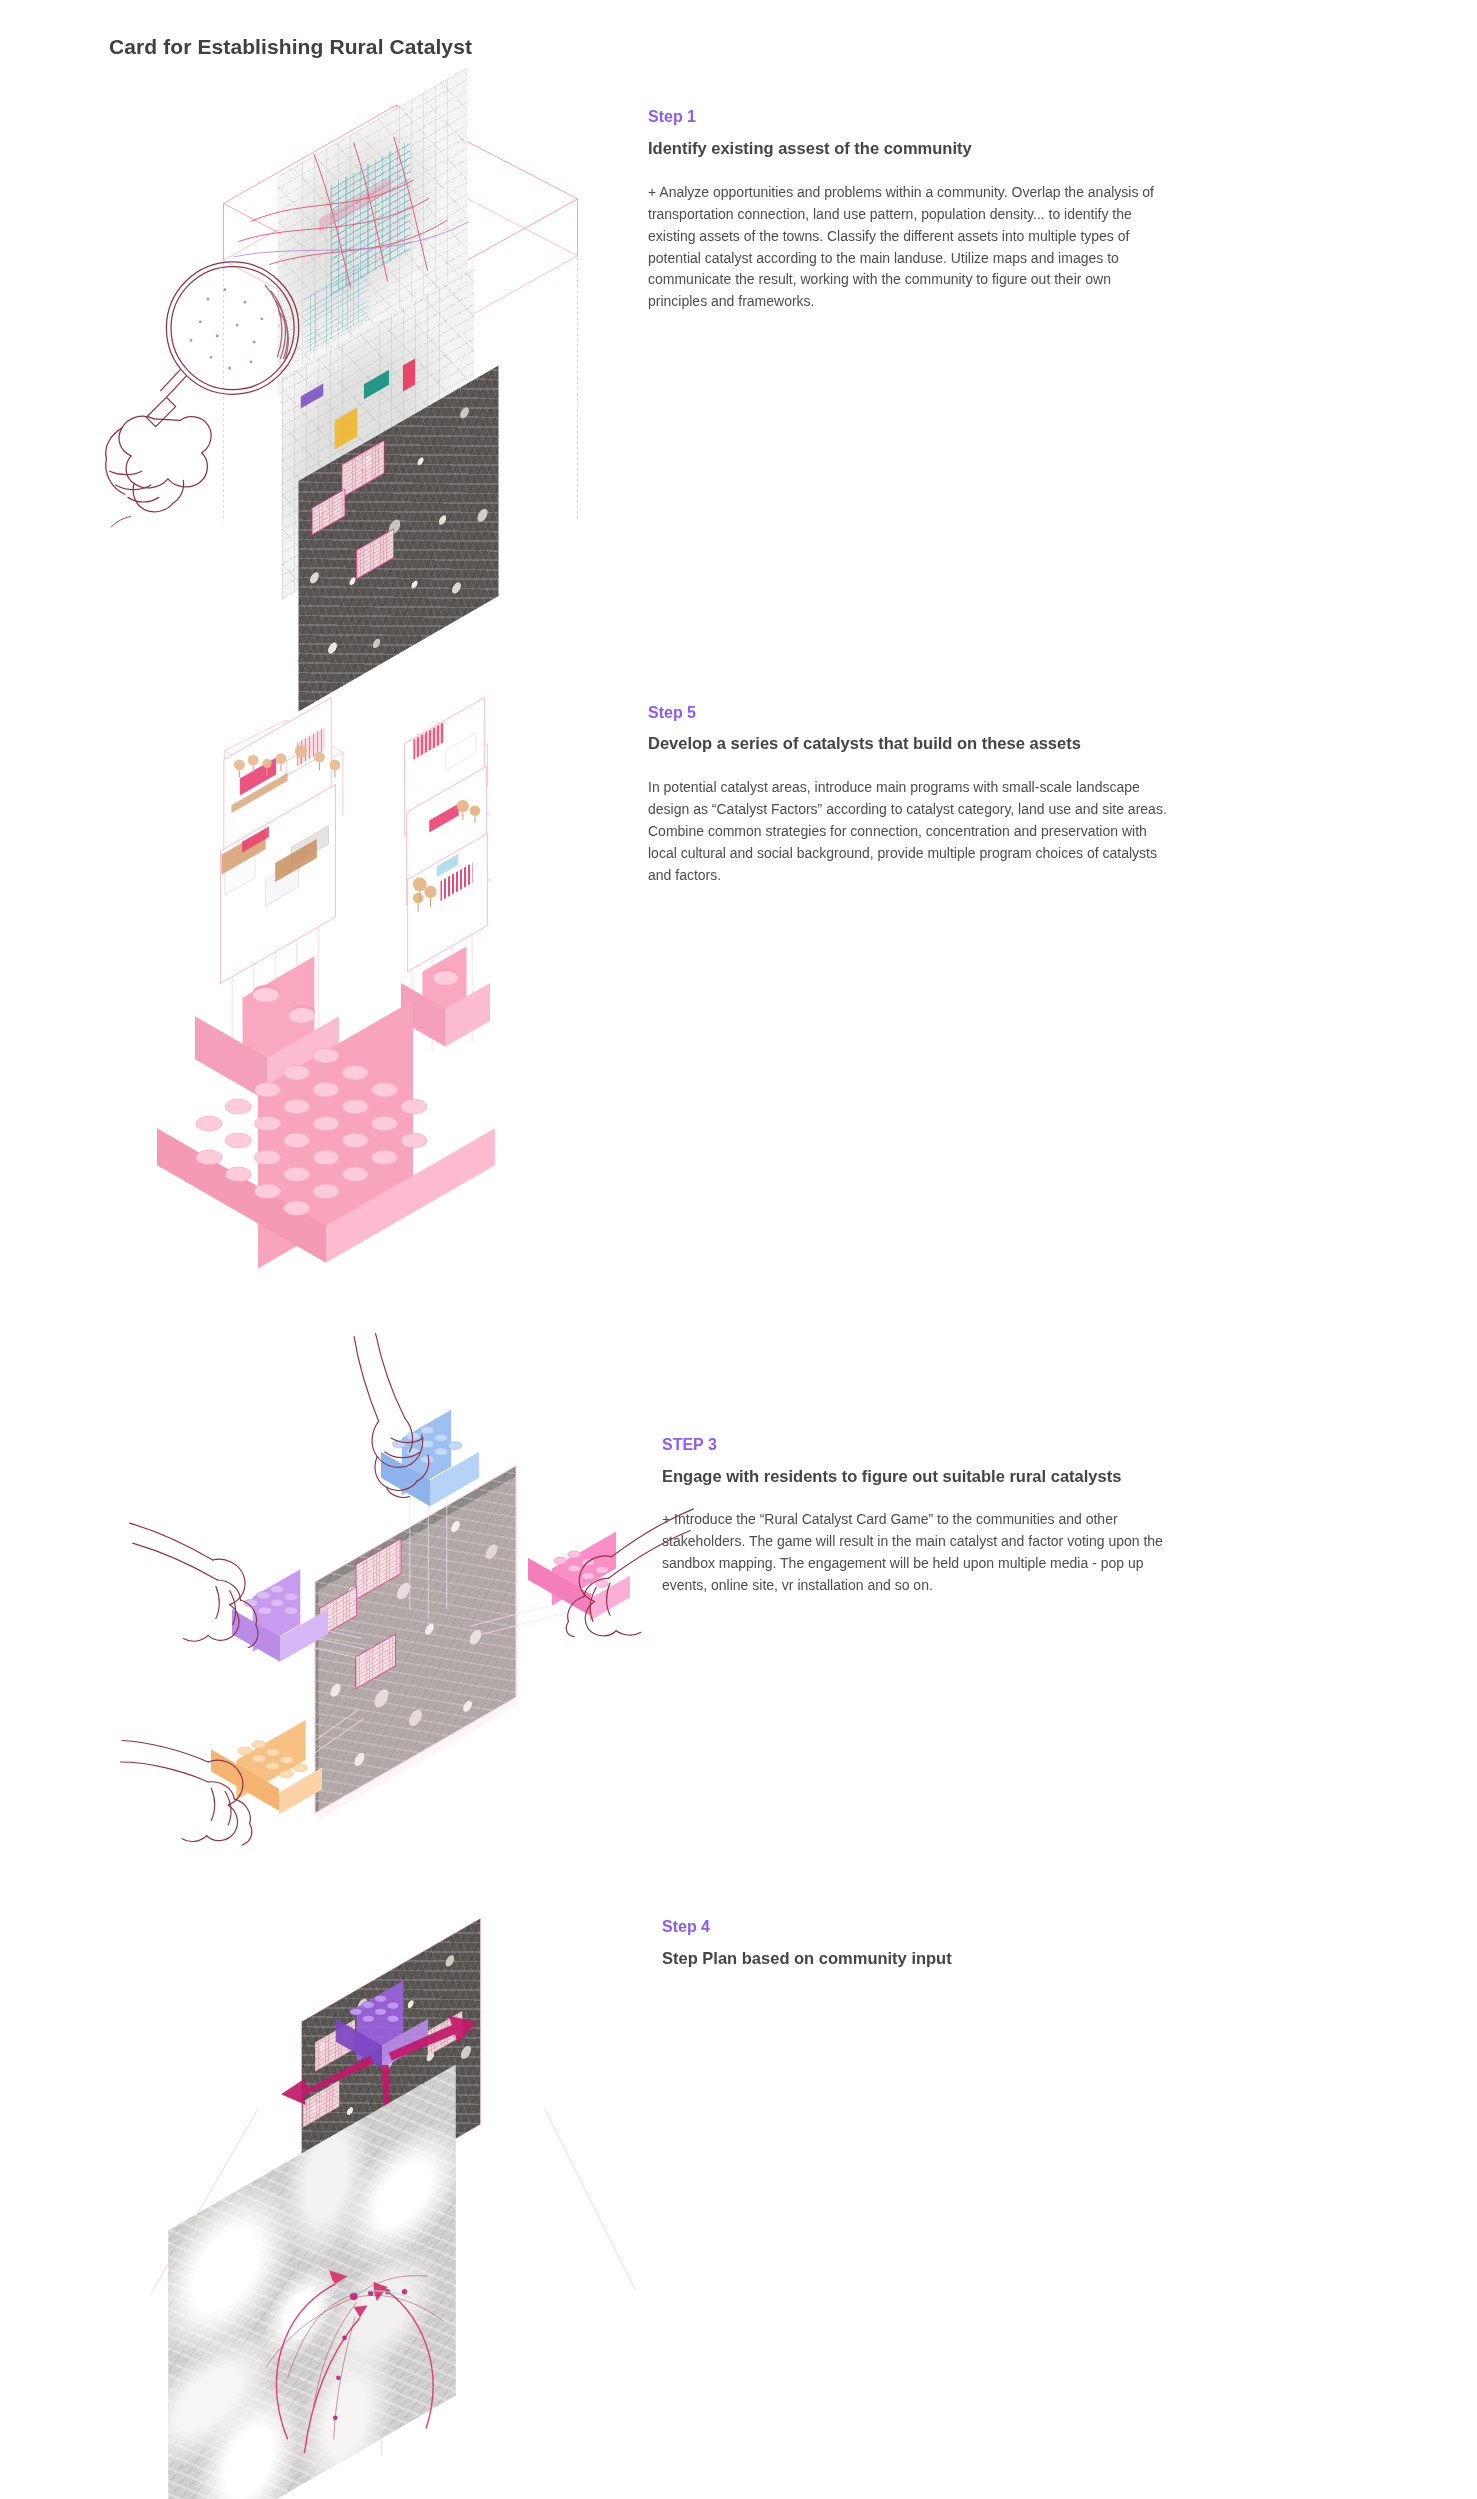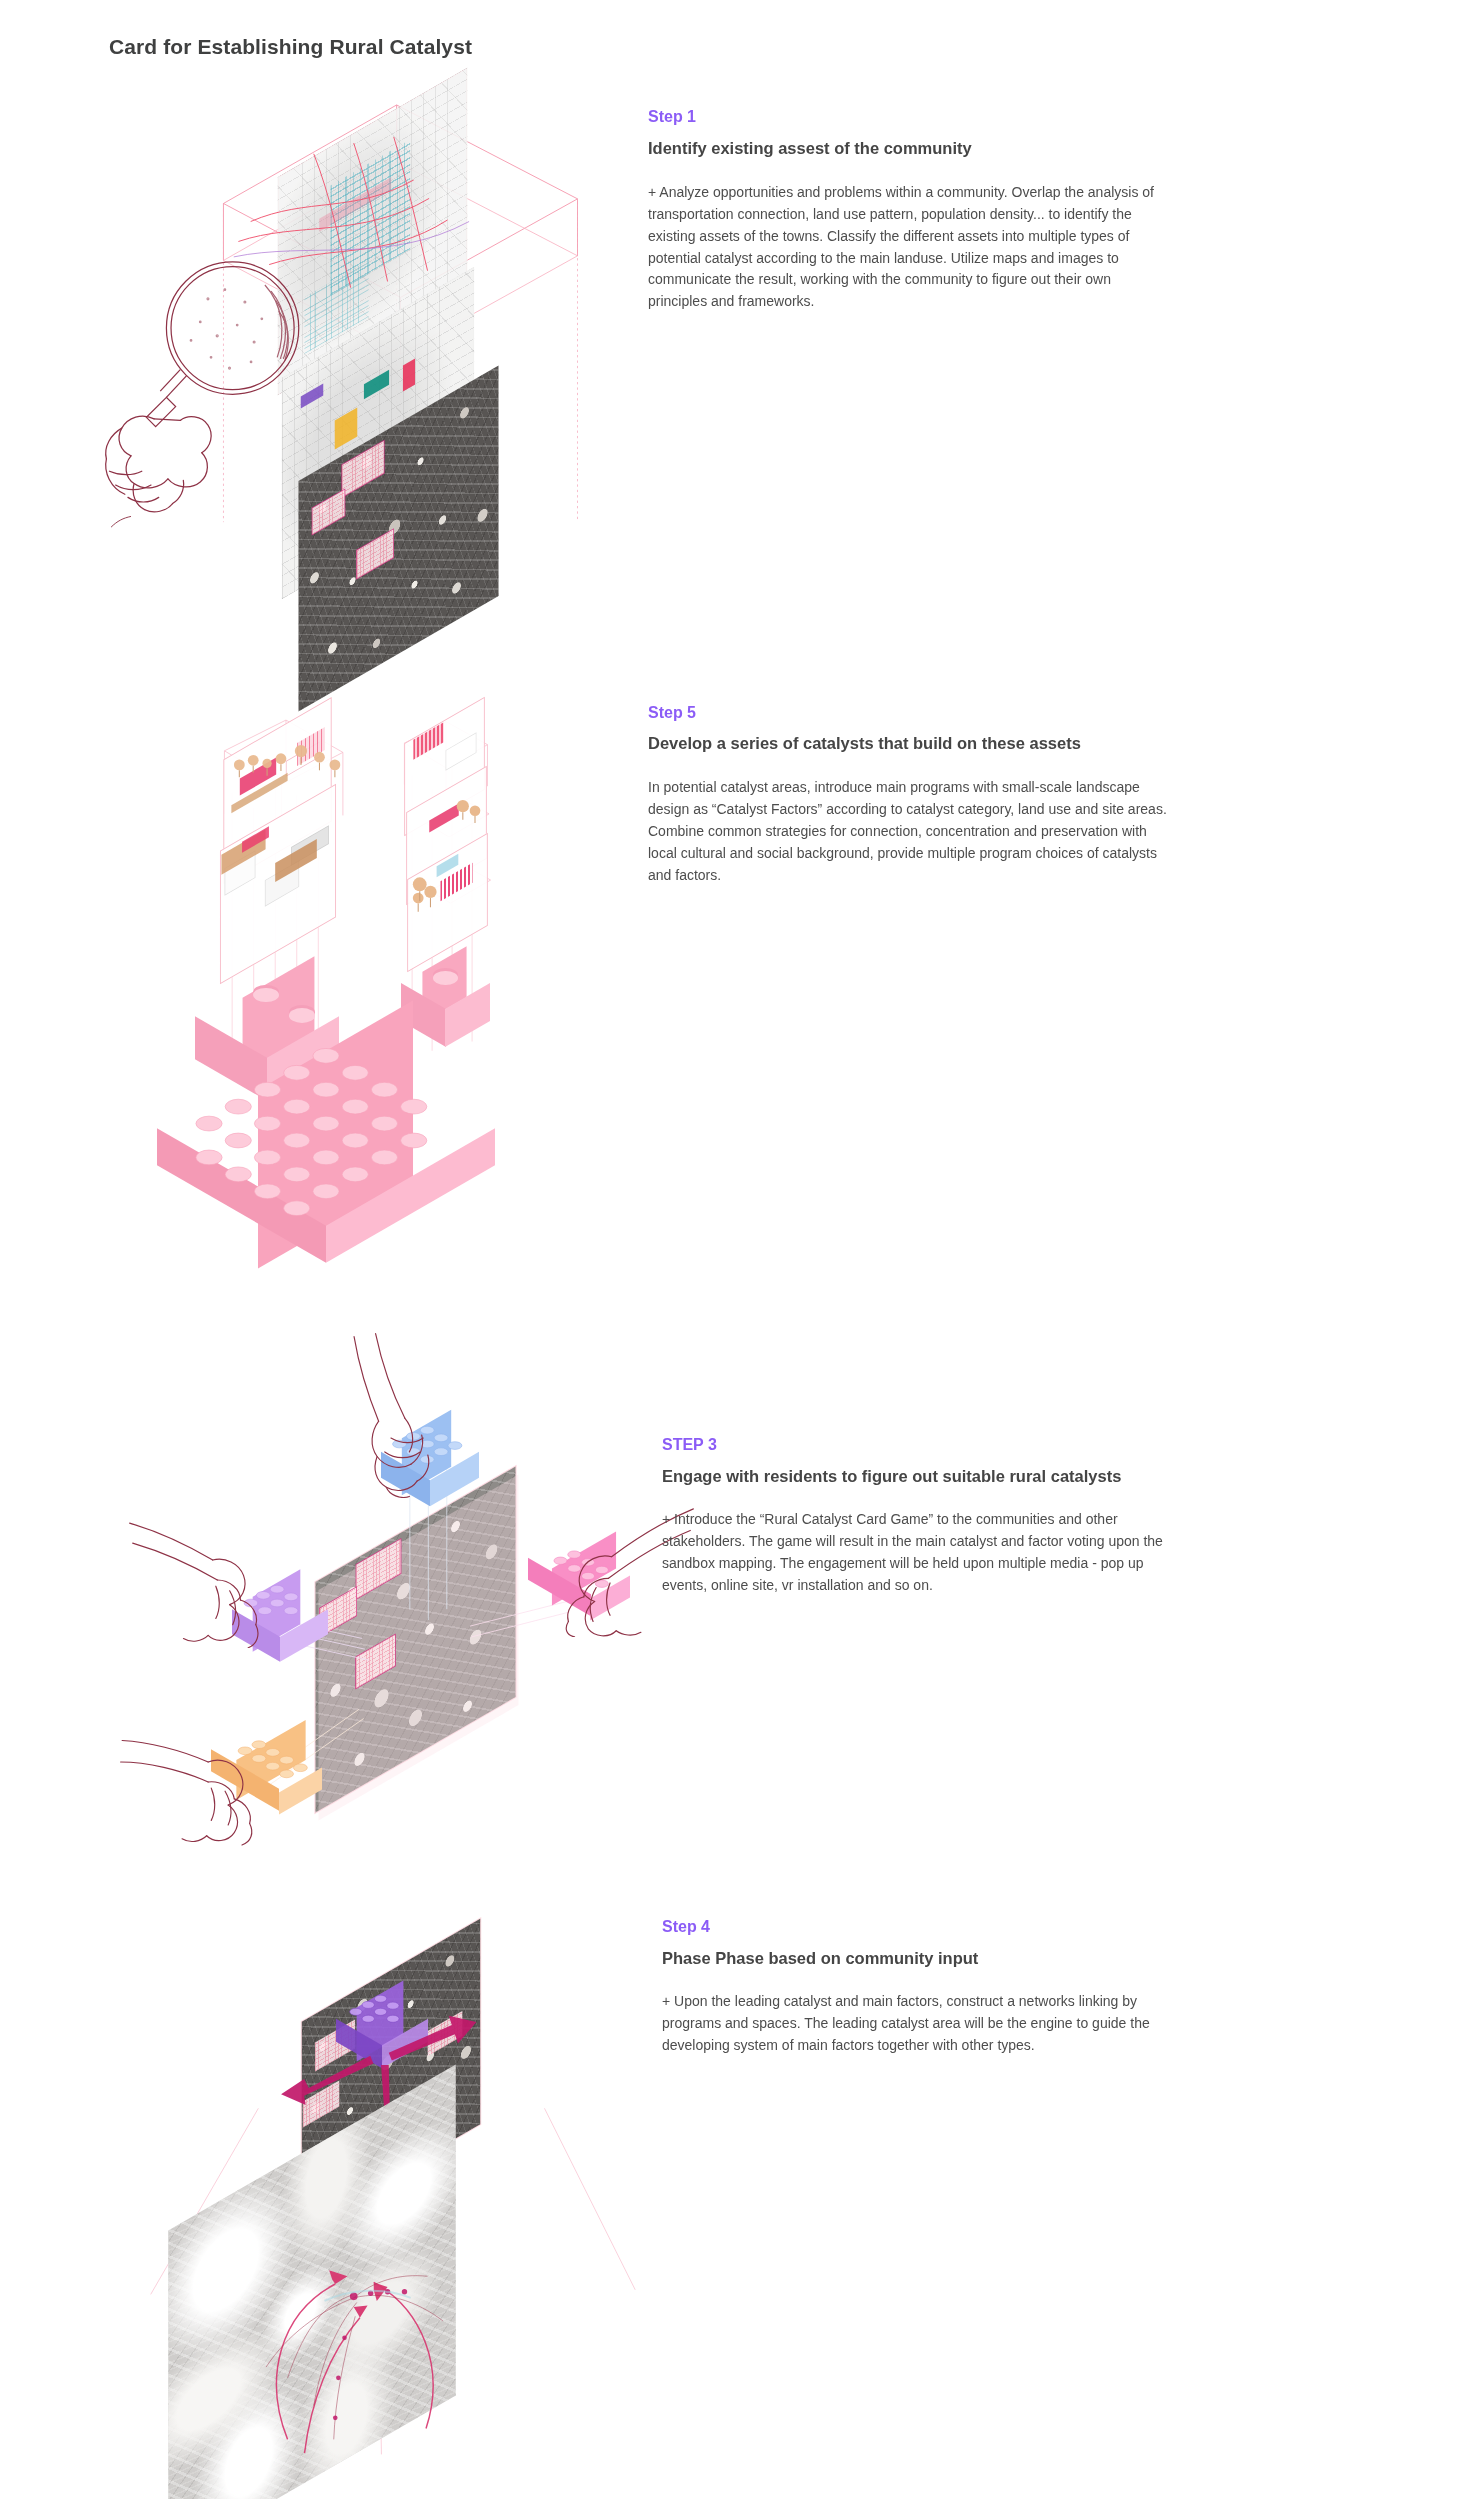--- a/index.html
+++ b/index.html
@@ -657,19 +657,18 @@
           <circle cx="276" cy="352" r="3"></circle>
         </g>
         <g fill="none" stroke="#a9d8e3" stroke-width="2.6" opacity=".55">
           <path d="M262 200 C296 184 340 182 374 196"></path>
         </g>
       </svg>
     </div>
 
     <div class="txt" style="left:662px;top:0px;width:523px;">
       <div class="step-kicker">Step 4</div>
-      <div class="step-head">Phase Phase based on community input</div>
-      <div class="step-body" style="max-width:513px;">+ Upon the leading catalyst and main factors, construct a networks linking by programs and spaces. The leading catalyst area will be the engine to guide the developing system of main factors together with other types.</div>
+      <div class="step-head">Step Plan based on community input</div>
     </div>
   </div>
 
 </div>
 
 
 </body></html>

